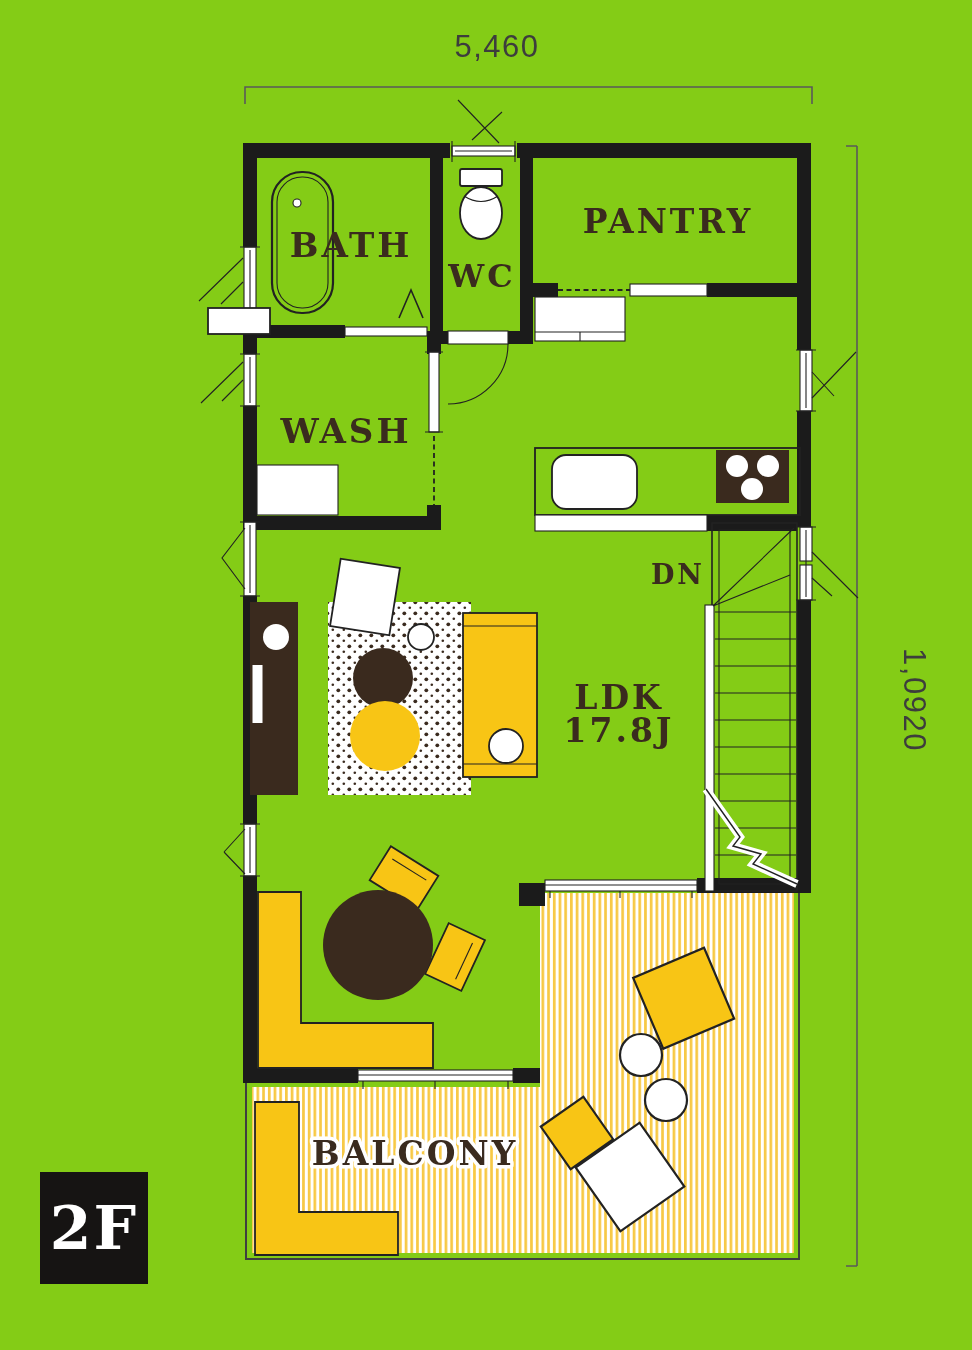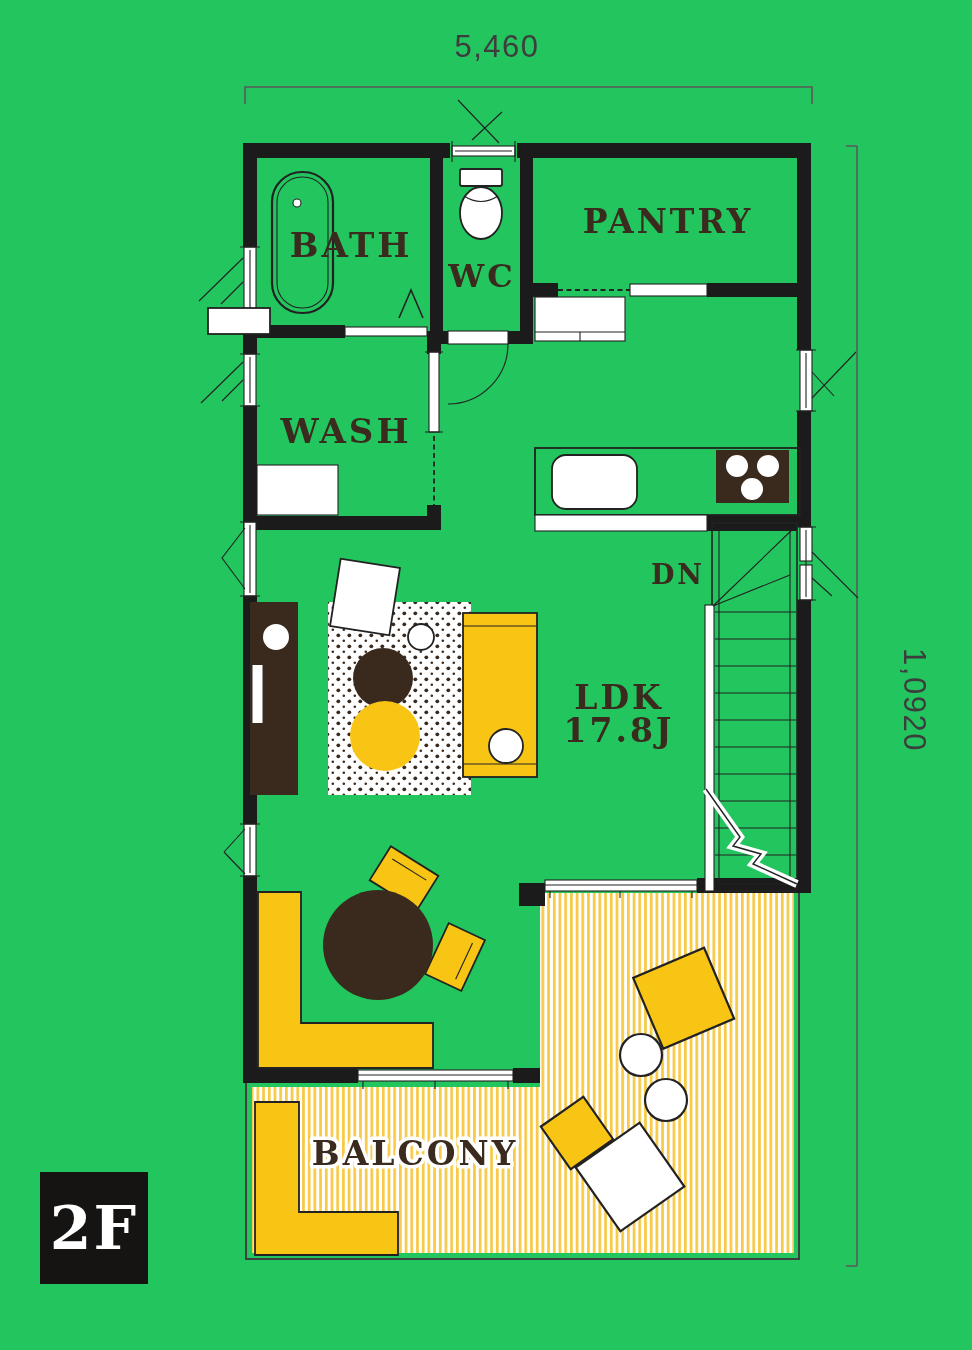--- a/index.html
+++ b/index.html
@@ -1,16 +1,16 @@
 <!DOCTYPE html>
 <html style="--accent_yellow: #F8C515; --stripe_yellow: #F7C945; --wall_black: #1B1B1B; --dark_brown: #3A2A1E; --label_brown: #3A2B1E; --dim_color: #3D3D3D;"><head>
 <meta charset="utf-8">
 <style>
   html,body{margin:0;padding:0;background:#ffffff;}
-  .page{width:972px;height:1350px;position:relative;background:#22c55e;overflow:hidden;}
+  .page{width:972px;height:1350px;position:relative;background:#84cc16;overflow:hidden;}
   svg{display:block;}
   .wall{fill:var(--wall_black,#1b1b1b);}
   .yf{fill:var(--accent_yellow,#f8c515);}
   .bf{fill:var(--dark_brown,#3a2a1e);}
   .wf{fill:#ffffff;}
   .nf{fill:none;}
   .out{stroke:#222222;stroke-width:1.8;}
   .out2{stroke:#222222;stroke-width:2.2;}
   .thin{stroke:#222222;stroke-width:1.1;}
   .ln{stroke:#222222;stroke-width:1.6;fill:none;}

